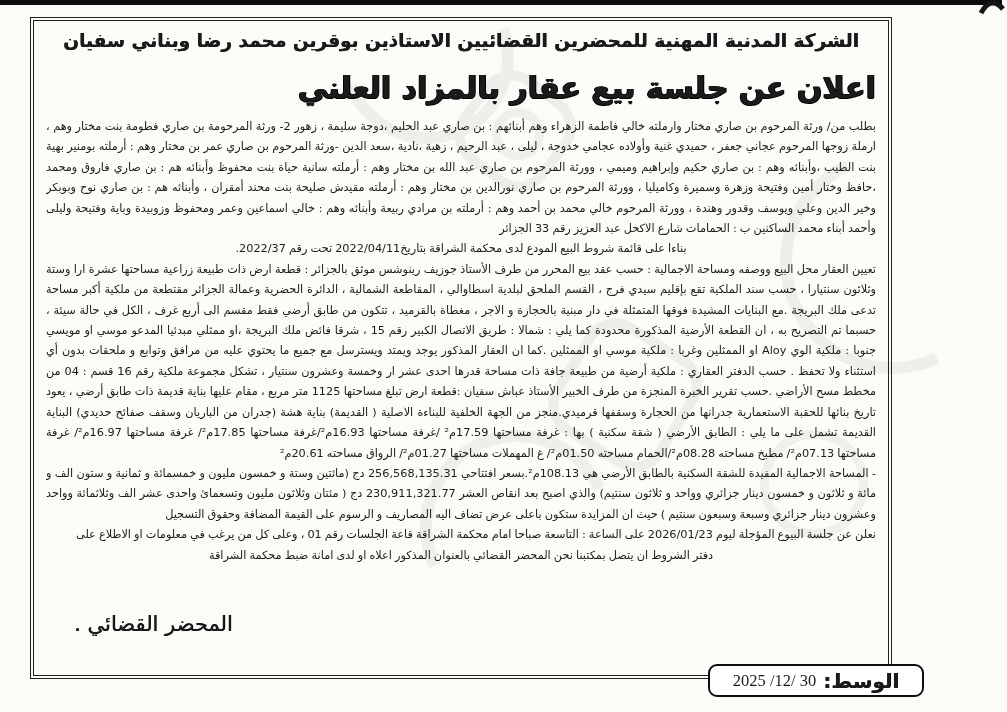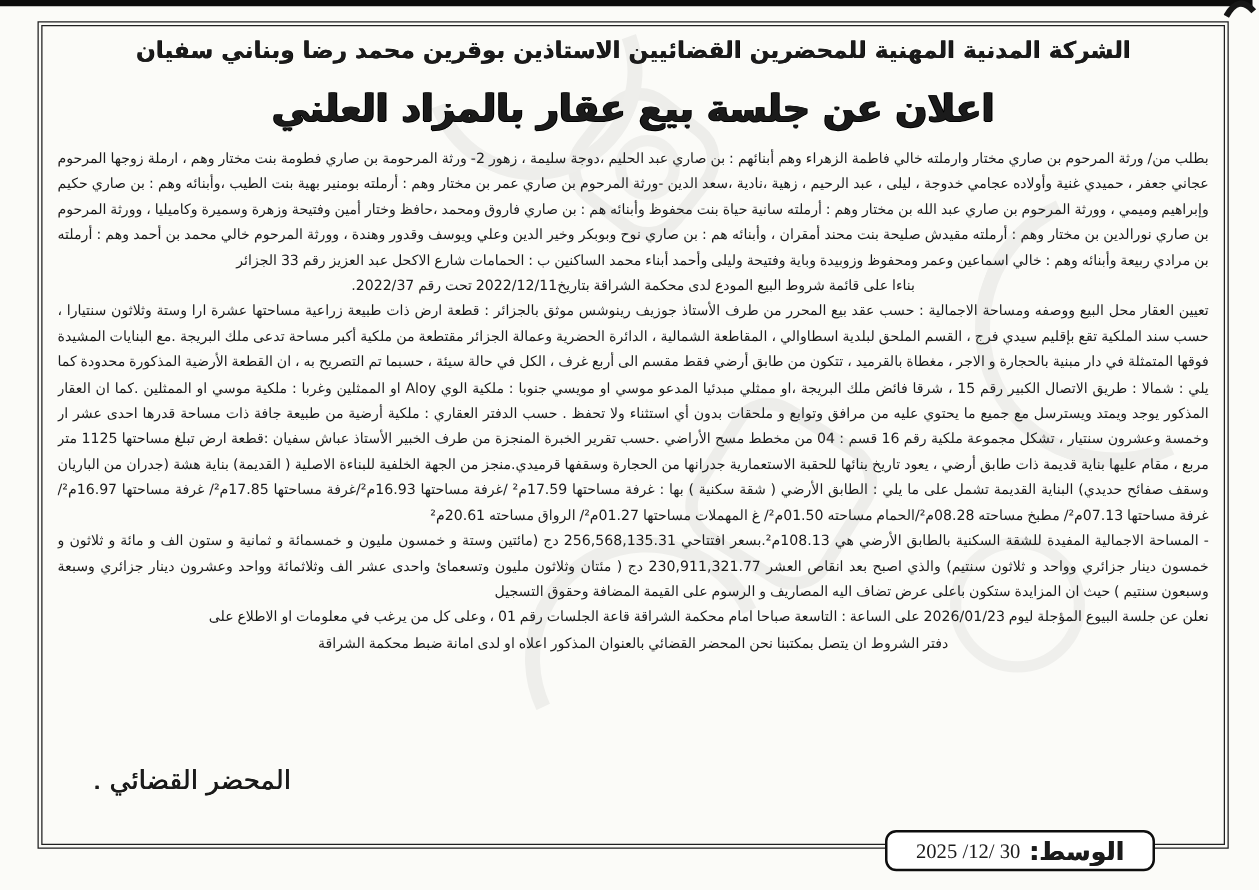--- a/index.html
+++ b/index.html
@@ -10,34 +10,34 @@
   }
   .top-bar{position:absolute;top:0;left:0;width:1002px;height:5px;background:#0c0c0c;}
   .scan-hook{position:absolute;top:0;right:2px;width:26px;height:16px;}
   
   .wm{position:absolute;z-index:0;pointer-events:none;}
   .wm-ring{border:10px solid #ededea;border-radius:34px;}
   .wm-circle{border:9px solid #efefec;border-radius:50%;}
   .wm-swirl{border:12px solid #eeeeeb;border-radius:50%;border-top-color:transparent;border-left-color:transparent;}
   
   .doc-frame{
-    position:absolute;left:30px;top:17px;width:953px;height:662px;
+    position:absolute;left:30px;top:17px;width:862px;height:662px;
     border:4px double #1f1f1f;background:transparent;z-index:1;
     direction:rtl;box-sizing:border-box;padding:3px 12px 0 12px;
   }
   .firm-line1{
     text-align:center;font-weight:bold;font-size:18.5px;line-height:28px;margin-top:3px;
     text-shadow:0.4px 0 #000;
   }
   .firm-line2{
     text-align:center;font-weight:bold;font-size:17.5px;line-height:27px;
     text-shadow:0.4px 0 #000;
   }
   .notice-title{
-    text-align:center;font-weight:bold;font-size:30px;line-height:40px;
+    text-align:right;font-weight:bold;font-size:30px;line-height:40px;
     margin:13px 0 9px 0;text-shadow:0.9px 0 #000,-0.9px 0 #000,0 0.5px #000;
   }
   .body-text{
     height:489px;overflow:hidden;font-size:11.3px;line-height:20.4px;
     word-spacing:-0.5px;
   }
   .para{margin:0;text-align:justify;}
   .center-line{margin:0;text-align:center;}
   .bailiff-signature{
     text-align:left;padding-left:28px;font-weight:normal;font-size:21px;line-height:30px;
@@ -67,21 +67,21 @@
 <div class="wm wm-ring" style="left:560px;top:330px;width:110px;height:110px;transform:rotate(32deg);"></div>
 <div class="wm wm-swirl" style="left:420px;top:430px;width:170px;height:170px;transform:rotate(200deg);"></div>
 <div class="wm wm-circle" style="left:760px;top:430px;width:90px;height:90px;"></div>
 
 <div class="doc-frame">
   <div class="firm-line1">الشركة المدنية المهنية للمحضرين القضائيين الاستاذين بوقرين محمد رضا وبناني سفيان</div>
   <div class="notice-title">اعلان عن جلسة بيع عقار بالمزاد العلني</div>
 
   <div class="body-text">
     <p class="para">بطلب من/ ورثة المرحوم بن صاري مختار وارملته خالي فاطمة الزهراء وهم أبنائهم : بن صاري عبد الحليم ،دوجة سليمة ، زهور 2- ورثة المرحومة بن صاري فطومة بنت مختار وهم ، ارملة زوجها المرحوم عجاني جعفر ، حميدي غنية وأولاده عجامي خدوجة ، ليلى ، عبد الرحيم ، زهية ،نادية ،سعد الدين -ورثة المرحوم بن صاري عمر بن مختار وهم : أرملته بومنير بهية بنت الطيب ،وأبنائه وهم : بن صاري حكيم وإبراهيم وميمي ، وورثة المرحوم بن صاري عبد الله بن مختار وهم : أرملته سانية حياة بنت محفوظ وأبنائه هم : بن صاري فاروق ومحمد ،حافظ وختار أمين وفتيحة وزهرة وسميرة وكاميليا ، وورثة المرحوم بن صاري نورالدين بن مختار وهم : أرملته مقيدش صليحة بنت محند أمقران ، وأبنائه هم : بن صاري نوح وبوبكر وخير الدين وعلي ويوسف وقدور وهندة ، وورثة المرحوم خالي محمد بن أحمد وهم : أرملته بن مرادي ربيعة وأبنائه وهم : خالي اسماعين وعمر ومحفوظ وزوبيدة وباية وفتيحة وليلى وأحمد أبناء محمد الساكنين ب : الحمامات شارع الاكحل عبد العزيز رقم 33 الجزائر</p>
-    <p class="center-line">بناءا على قائمة شروط البيع المودع لدى محكمة الشراقة بتاريخ2022/12/11 تحت رقم 2022/37.</p>
+    <p class="center-line">بناءا على قائمة شروط البيع المودع لدى محكمة الشراقة بتاريخ2022/04/11 تحت رقم 2022/37.</p>
     <p class="para">تعيين العقار محل البيع ووصفه ومساحة الاجمالية : حسب عقد بيع المحرر من طرف الأستاذ جوزيف رينوشس موثق بالجزائر : قطعة ارض ذات طبيعة زراعية مساحتها عشرة ارا وستة وثلاثون سنتيارا ، حسب سند الملكية تقع بإقليم سيدي فرج ، القسم الملحق لبلدية اسطاوالي ، المقاطعة الشمالية ، الدائرة الحضرية وعمالة الجزائر مقتطعة من ملكية أكبر مساحة تدعى ملك البريجة .مع البنايات المشيدة فوقها المتمثلة في دار مبنية بالحجارة و الاجر ، مغطاة بالقرميد ، تتكون من طابق أرضي فقط مقسم الى أربع غرف ، الكل في حالة سيئة ، حسبما تم التصريح به ، ان القطعة الأرضية المذكورة محدودة كما يلي : شمالا : طريق الاتصال الكبير رقم 15 ، شرقا فائض ملك البريجة ،او ممثلي مبدئيا المدعو موسي او مويسي جنوبا : ملكية الوي Aloy او الممثلين وغربا : ملكية موسي او الممثلين .كما ان العقار المذكور يوجد ويمتد ويسترسل مع جميع ما يحتوي عليه من مرافق وتوابع و ملحقات بدون أي استثناء ولا تحفظ . حسب الدفتر العقاري : ملكية أرضية من طبيعة جافة ذات مساحة قدرها احدى عشر ار وخمسة وعشرون سنتيار ، تشكل مجموعة ملكية رقم 16 قسم : 04 من مخطط مسح الأراضي .حسب تقرير الخبرة المنجزة من طرف الخبير الأستاذ عباش سفيان :قطعة ارض تبلغ مساحتها 1125 متر مربع ، مقام عليها بناية قديمة ذات طابق أرضي ، يعود تاريخ بنائها للحقبة الاستعمارية جدرانها من الحجارة وسقفها قرميدي.منجز من الجهة الخلفية للبناءة الاصلية ( القديمة) بناية هشة (جدران من الباريان وسقف صفائح حديدي) البناية القديمة تشمل على ما يلي : الطابق الأرضي ( شقة سكنية ) بها : غرفة مساحتها 17.59م² /غرفة مساحتها 16.93م²/غرفة مساحتها 17.85م²/ غرفة مساحتها 16.97م²/ غرفة مساحتها 07.13م²/ مطبخ مساحته 08.28م²/الحمام مساحته 01.50م²/ غ المهملات مساحتها 01.27م²/ الرواق مساحته 20.61م²</p>
     <p class="para">- المساحة الاجمالية المفيدة للشقة السكنية بالطابق الأرضي هي 108.13م².بسعر افتتاحي 256,568,135.31 دج (مائتين وستة و خمسون مليون و خمسمائة و ثمانية و ستون الف و مائة و ثلاثون و خمسون دينار جزائري وواحد و ثلاثون سنتيم) والذي اصبح بعد انقاص العشر 230,911,321.77 دج ( مئتان وثلاثون مليون وتسعمائ واحدى عشر الف وثلاثمائة وواحد وعشرون دينار جزائري وسبعة وسبعون سنتيم ) حيث ان المزايدة ستكون باعلى عرض تضاف اليه المصاريف و الرسوم على القيمة المضافة وحقوق التسجيل</p>
     <p class="para">نعلن عن جلسة البيوع المؤجلة ليوم 2026/01/23 على الساعة : التاسعة صباحا امام محكمة الشراقة قاعة الجلسات رقم 01 ، وعلى كل من يرغب في معلومات او الاطلاع على</p>
     <p class="center-line">دفتر الشروط ان يتصل بمكتبنا نحن المحضر القضائي بالعنوان المذكور اعلاه او لدى امانة ضبط محكمة الشراقة</p>
   </div>
 
   <div class="bailiff-signature">المحضر القضائي .</div>
 </div>
 
 <div class="date-stamp">

